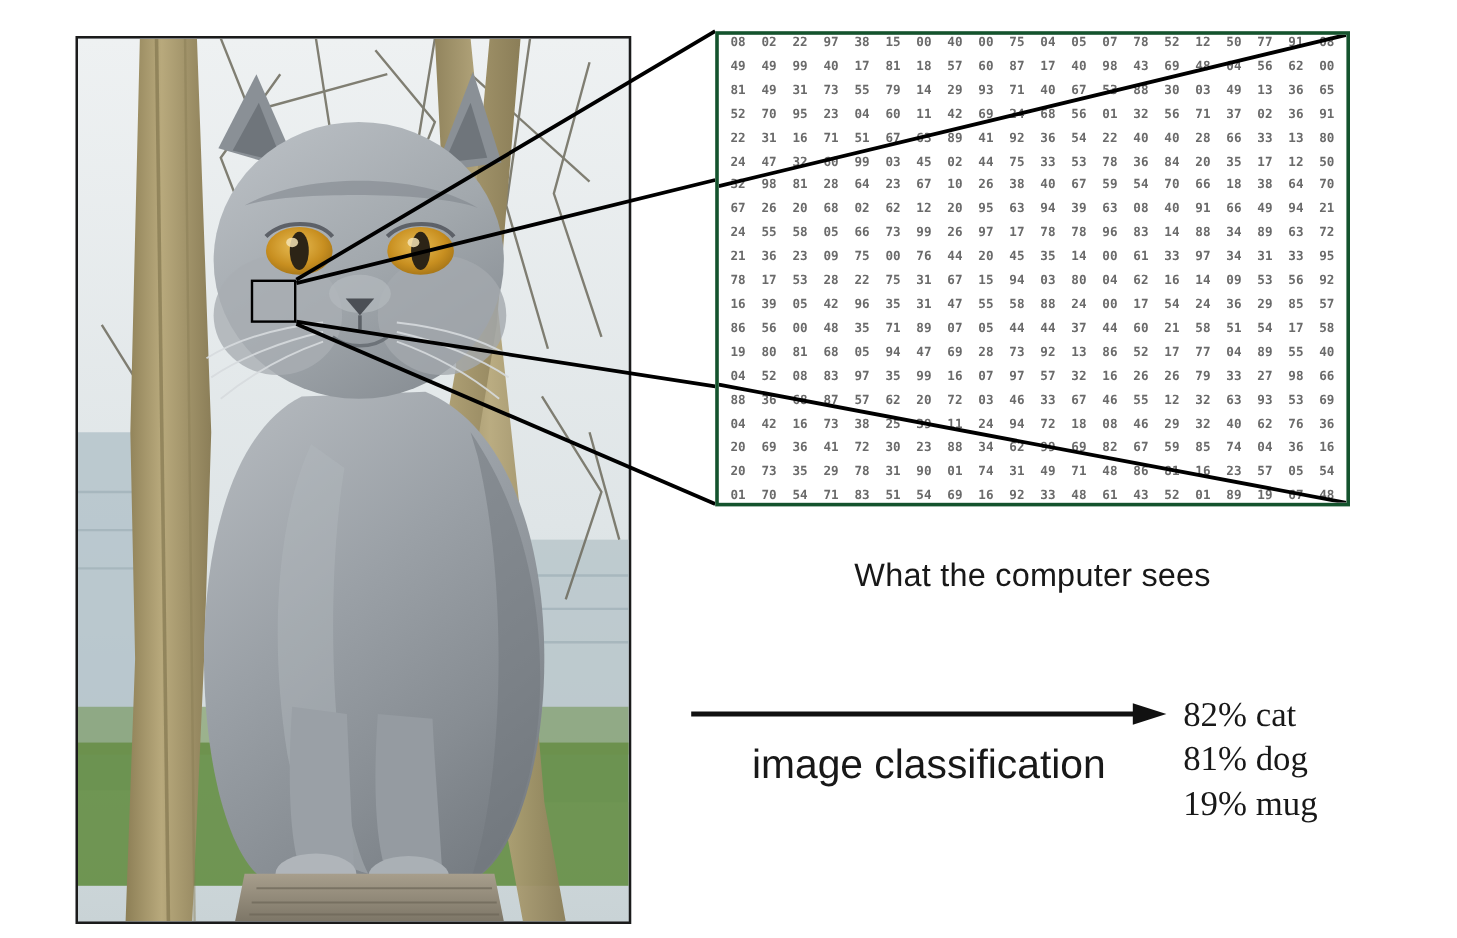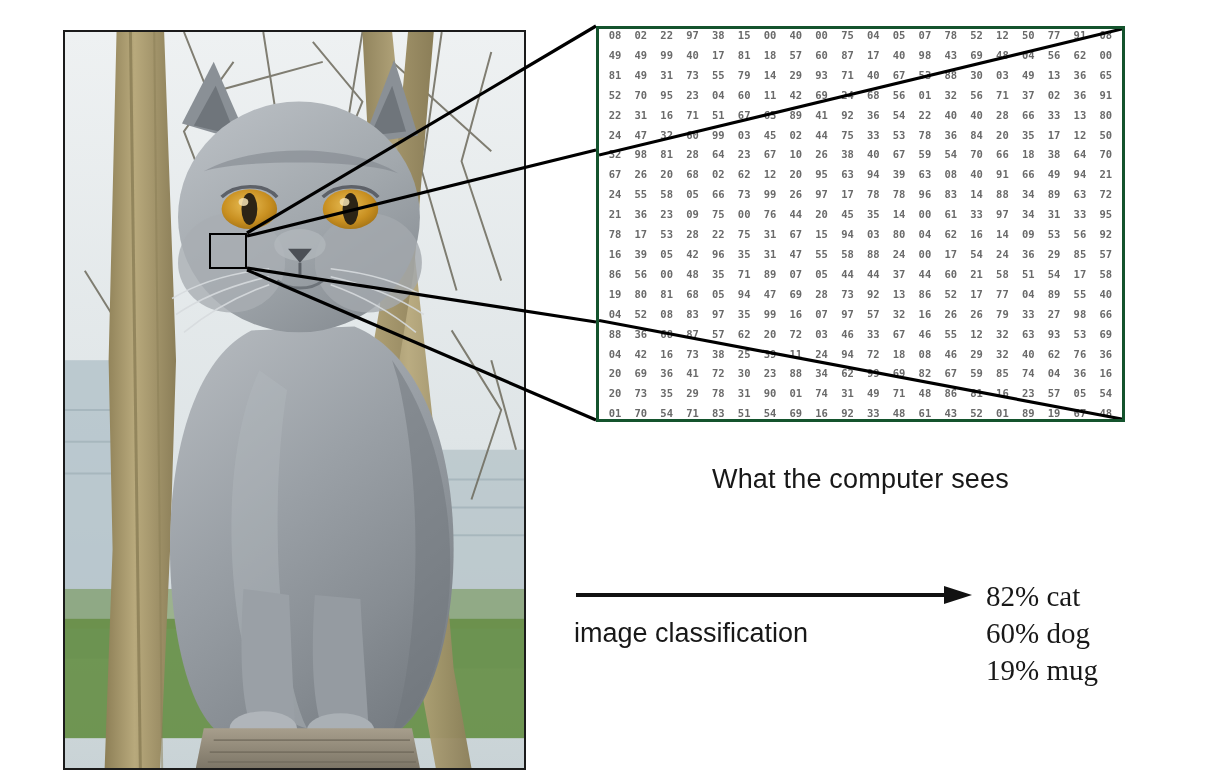--- a/index.html
+++ b/index.html
@@ -116,21 +116,22 @@
     left: 574px;
     top: 585px;
     width: 400px;
     height: 24px;
   }
   #arrow-label {
     position: absolute;
     left: 574px;
     top: 618px;
     width: 400px;
-    font-size: 27px;
+    text-align: center;
+    font-size: 34px;
     color: #181818;
   }
 
   
   #predictions {
     position: absolute;
     left: 986px;
     top: 578px;
     font-size: 29px;
     line-height: 37px;
@@ -339,15 +340,15 @@
 <div id="arrow-wrap">
   <svg viewBox="0 0 400 24" width="400" height="24">
     <line x1="2" y1="10" x2="372" y2="10" stroke="#111" stroke-width="4"></line>
     <polygon points="370,1 398,10 370,19" fill="#111"></polygon>
   </svg>
 </div>
 <div id="arrow-label">image classification</div>
 
 <div id="predictions">
   <div class="prediction-row">82% cat</div>
-  <div class="prediction-row">60% dog</div>
+  <div class="prediction-row">81% dog</div>
   <div class="prediction-row">19% mug</div>
 </div>
 
 </body></html>

